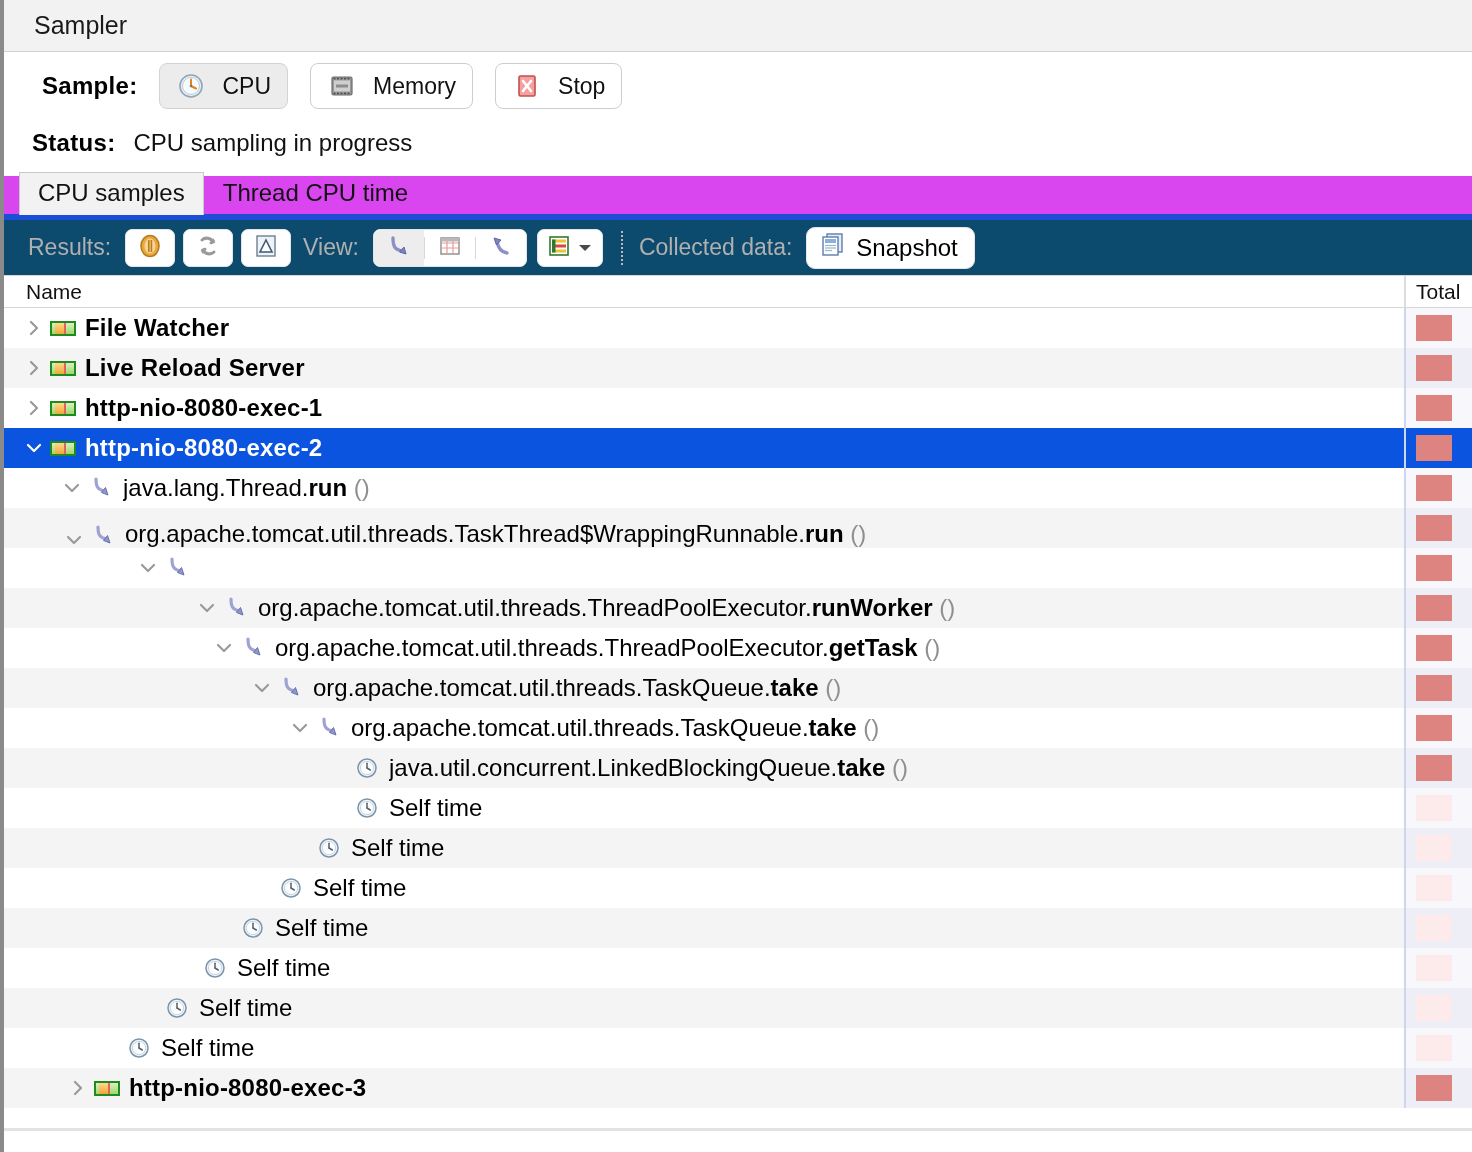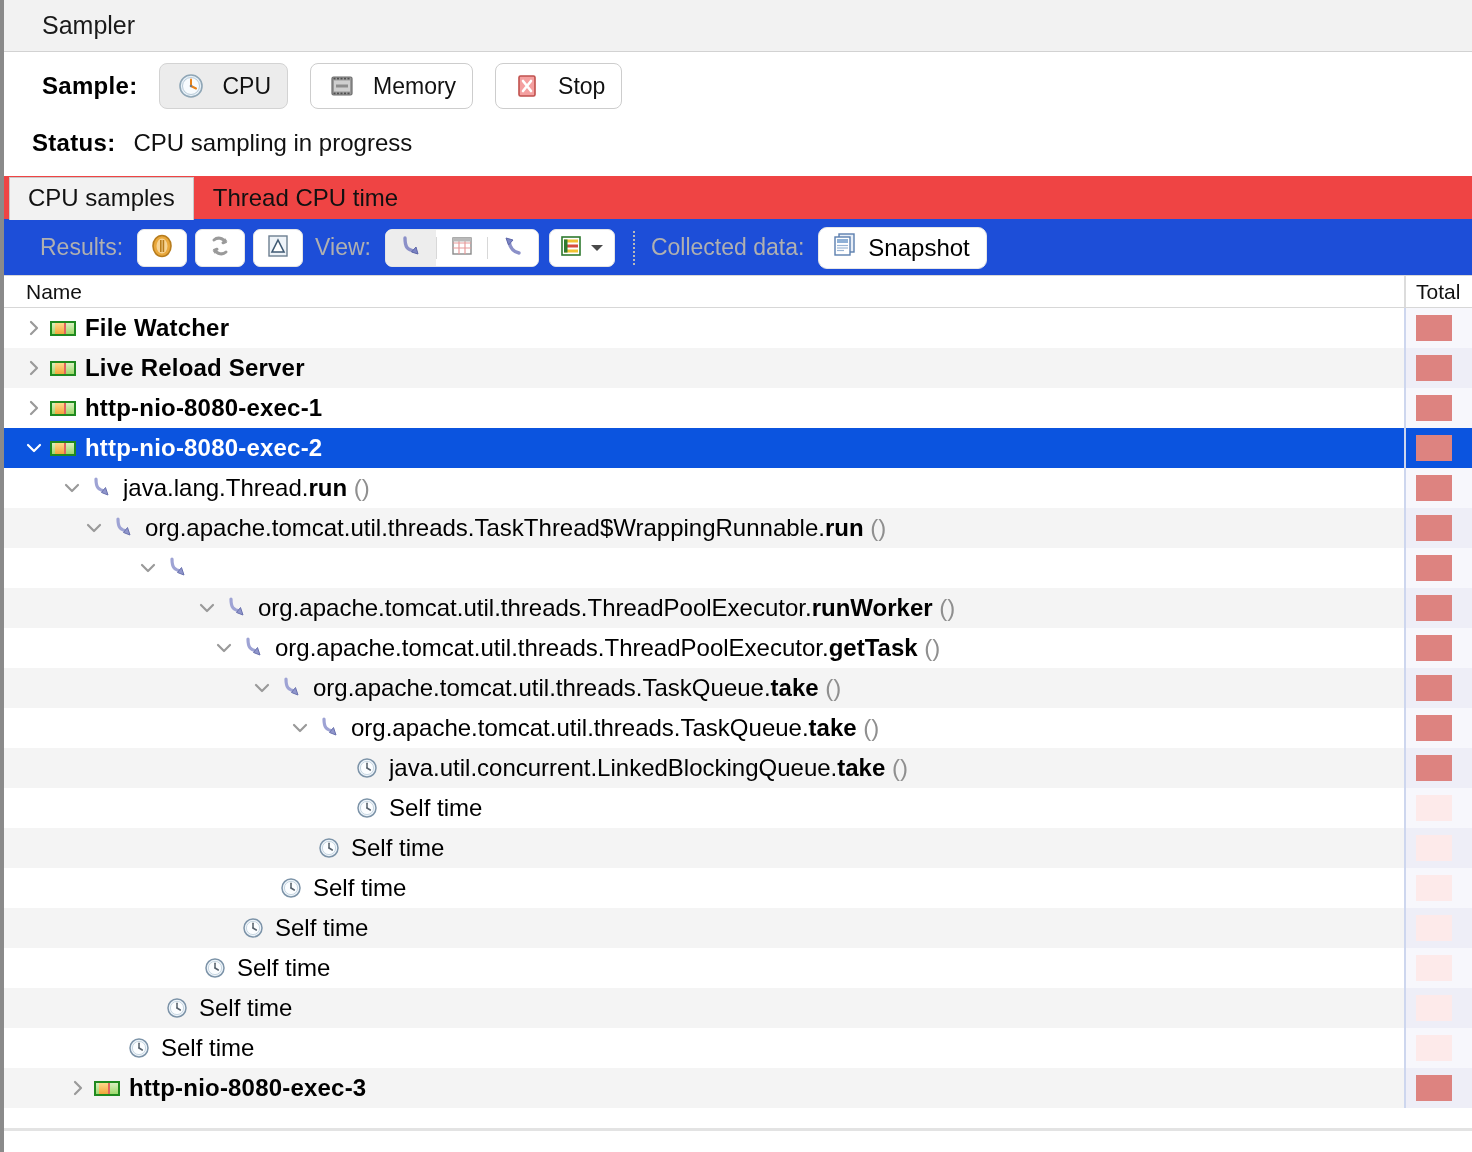--- a/index.html
+++ b/index.html
@@ -23,21 +23,21 @@
     background: #ffffff;
   }
 
   
   .titlebar {
     height: 52px;
     background: #f2f2f2;
     border-bottom: 1px solid #d2d2d2;
     display: flex;
     align-items: center;
-    padding-left: 38px;
+    padding-left: 30px;
     box-sizing: border-box;
   }
   .titlebar .title {
     font-size: 25px;
     color: #1a1a1a;
   }
 
   
   .panel {
     padding: 0;
@@ -83,24 +83,24 @@
     margin-bottom: 10px;
   }
   .status-row .row-label { margin-right: 18px; }
   .status-text { font-size: 24px; color: #111; }
 
   
   .tabstrip {
     display: flex;
     align-items: flex-end;
     height: 44px;
-    border-bottom: 1px solid #1d4ed8;
-    padding-left: 5px;
-    box-sizing: border-box;
-    background: #ef4444;
+    border-bottom: 6px solid #1d4ed8;
+    padding-left: 15px;
+    box-sizing: border-box;
+    background: #d946ef;
   }
   .tab {
     font-size: 24px;
     padding: 6px 18px 8px 18px;
     color: #111;
     border: 1px solid transparent;
     border-bottom: none;
     box-sizing: border-box;
     position: relative;
     top: 1px;
@@ -108,23 +108,23 @@
   .tab.active {
     background: #f2f2f2;
     border-color: #c9c9c9;
   }
 
   
   .toolbar {
     display: flex;
     align-items: center;
     height: 56px;
-    padding-left: 36px;
+    padding-left: 24px;
     border-bottom: 1px solid #d7d7d7;
-    background: #1d4ed8;
+    background: #0c4a6e;
     box-sizing: border-box;
   }
   .tb-label {
     font-size: 23px;
     color: #b0b0b0;
     margin-right: 14px;
   }
   .tb-btn {
     width: 50px;
     height: 38px;
@@ -583,21 +583,21 @@
               <path d="M19 19 L12.5 16.5 L16.5 11.5 Z" fill="#9096cc" stroke="#6a72ae" stroke-width="1"></path>
             </svg>
           </span>
           <span class="label">java.lang.Thread.<span class="m">run</span><span class="paren"> ()</span></span>
         </div>
         <div class="cell-total">
           <span class="bar"></span>
         </div>
       </div>
       <div class="trow alt">
-        <div class="cell-name" style="padding-left: 76px;">
+        <div class="cell-name" style="padding-left: 56px; align-items: flex-end;">
           <span class="twisty">
             <svg width="18" height="16" viewBox="0 0 18 16">
               <path d="M3 5 L9 11 L15 5" fill="none" stroke="currentColor" stroke-width="2.2" stroke-linecap="round" stroke-linejoin="round"></path>
             </svg>
           </span>
           <span class="ico">
             <svg width="24" height="24" viewBox="0 0 24 24">
               <path d="M7 3 C7 11 9 14 16 15" fill="none" stroke="#9ea3d4" stroke-width="3.2" stroke-linecap="round"></path>
               <path d="M19 19 L12.5 16.5 L16.5 11.5 Z" fill="#9096cc" stroke="#6a72ae" stroke-width="1"></path>
             </svg>

